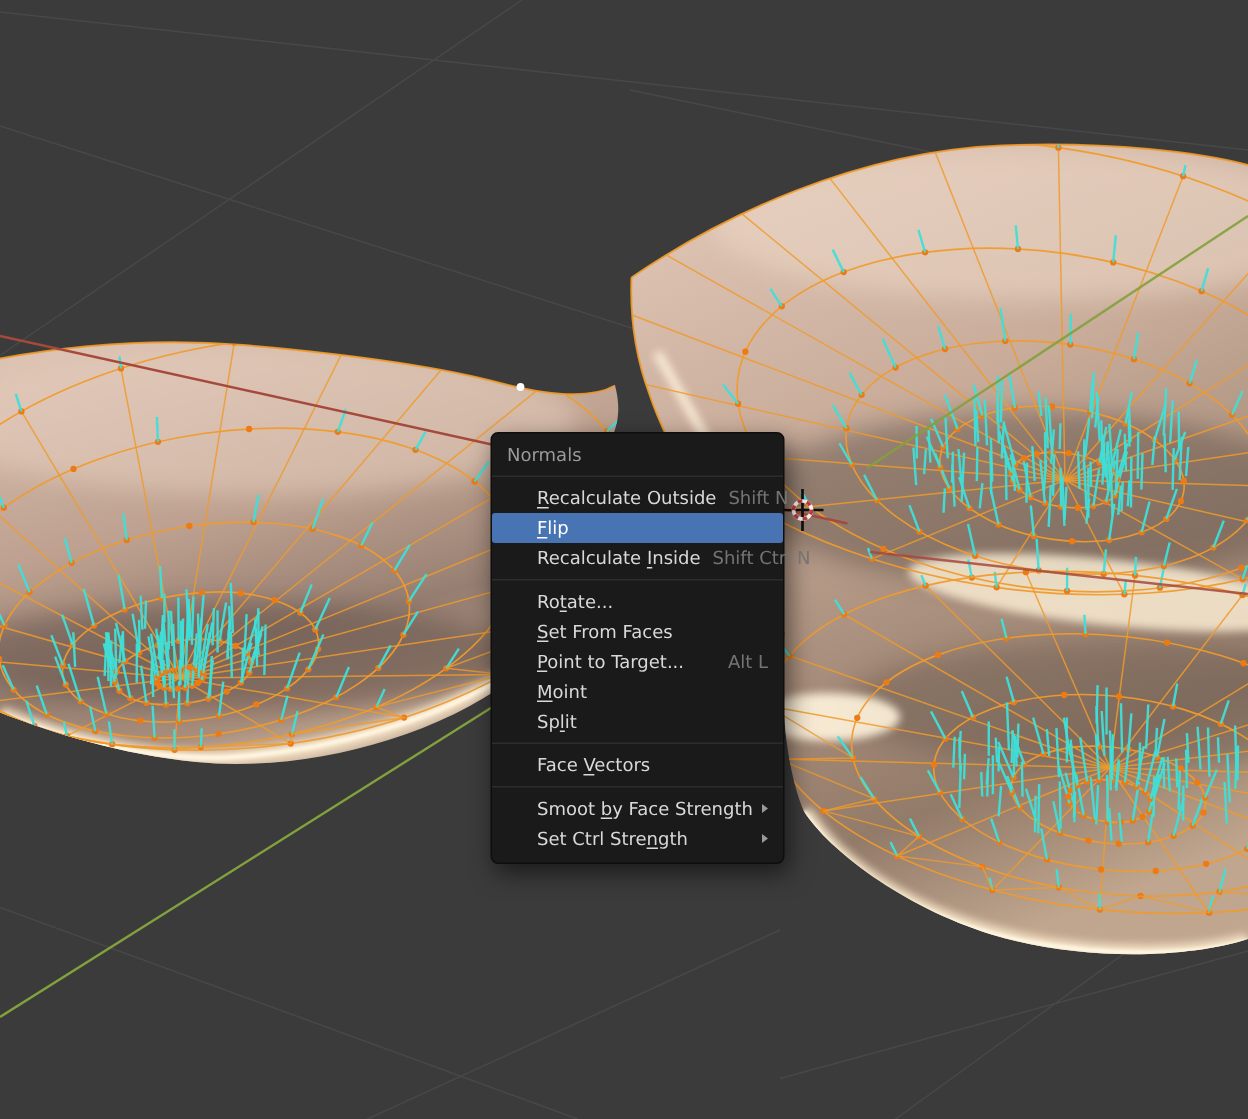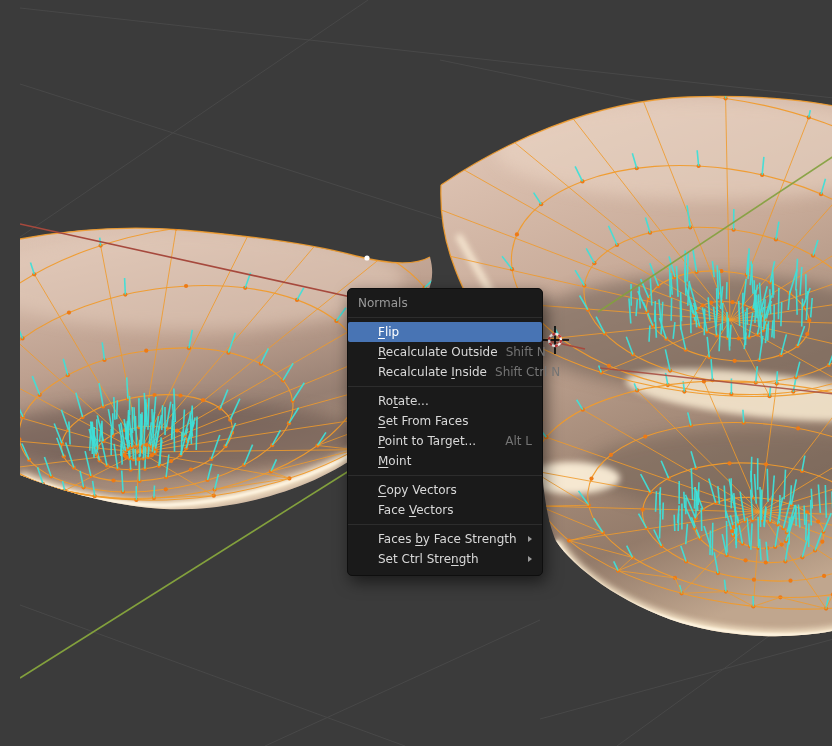--- a/index.html
+++ b/index.html
@@ -1,17 +1,17 @@
 <!DOCTYPE html>
 <html><head>
 <meta charset="utf-8">
 <style>
   html,body{margin:0;padding:0;width:832px;height:746px;overflow:hidden;background:#3b3b3b;
     font-family:"DejaVu Sans","Liberation Sans",sans-serif;}
-  #stage{position:relative;width:716px;height:746px;margin-left:20px;}
+  #stage{position:relative;width:716px;height:746px;}
   #viewport-svg{position:absolute;left:0;top:0;}
   
   .menu{position:absolute;left:327px;top:288px;width:196px;box-sizing:border-box;
     background:#1a1a1a;border:1px solid #0e0e0e;border-radius:5px;
     box-shadow:3px 6px 16px rgba(0,0,0,.55);font-size:12px;color:#d9d9d9;
     z-index:10;padding-bottom:2px;}
   .menu-header{height:28px;display:flex;align-items:center;padding:0 10px;color:#9a9a9a;}
   .grp{border-top:1px solid #2d2d2d;padding:4px 0;}
   .mi{height:20px;display:flex;align-items:center;padding:0 10px 0 30px;cursor:default;white-space:nowrap;}
   .mi .lbl{display:inline-block;}
@@ -938,26 +938,26 @@
     <line x1="535" y1="326" x2="535" y2="354" stroke="#101010" stroke-width="1.8"></line>
     <circle cx="535" cy="340" r="6" fill="none" stroke="#f5f5f5" stroke-width="2.4"></circle>
     <circle cx="535" cy="340" r="6" fill="none" stroke="#c23a3a" stroke-width="2.4" stroke-dasharray="3.1,3.1"></circle>
   </g>
 </svg>
 
 <div class="menu">
   <div class="menu-header">Normals</div>
 
   <div class="grp">
-    <div class="mi hl">
-      <span class="lbl"><span></span><span class="u">F</span><span>lip</span></span>
-    </div>
     <div class="mi">
       <span class="lbl"><span></span><span class="u">R</span><span>ecalculate Outside</span></span>
       <span class="sc">Shift N</span>
+    </div>
+    <div class="mi hl">
+      <span class="lbl"><span></span><span class="u">F</span><span>lip</span></span>
     </div>
     <div class="mi">
       <span class="lbl"><span>Recalculate </span><span class="u">I</span><span>nside</span></span>
       <span class="sc">Shift Ctrl N</span>
     </div>
   </div>
 
   <div class="grp">
     <div class="mi">
       <span class="lbl"><span>Ro</span><span class="u">t</span><span>ate...</span></span>
@@ -965,34 +965,34 @@
     <div class="mi">
       <span class="lbl"><span></span><span class="u">S</span><span>et From Faces</span></span>
     </div>
     <div class="mi">
       <span class="lbl"><span></span><span class="u">P</span><span>oint to Target...</span></span>
       <span class="sc">Alt L</span>
     </div>
     <div class="mi">
       <span class="lbl"><span></span><span class="u">M</span><span>oint</span></span>
     </div>
+    <div class="mi">
+      <span class="lbl"><span>Sp</span><span class="u">l</span><span>it</span></span>
+    </div>
   </div>
 
   <div class="grp">
-    <div class="mi">
-      <span class="lbl"><span></span><span class="u">C</span><span>opy Vectors</span></span>
-    </div>
     <div class="mi">
       <span class="lbl"><span>Face </span><span class="u">V</span><span>ectors</span></span>
     </div>
   </div>
 
   <div class="grp">
     <div class="mi">
-      <span class="lbl"><span>Faces </span><span class="u">b</span><span>y Face Strength</span></span>
+      <span class="lbl"><span>Smoot </span><span class="u">b</span><span>y Face Strength</span></span>
       <span class="arrow"></span>
     </div>
     <div class="mi">
       <span class="lbl"><span>Set Ctrl Stre</span><span class="u">n</span><span>gth</span></span>
       <span class="arrow"></span>
     </div>
   </div>
 </div>
 
 </div>

